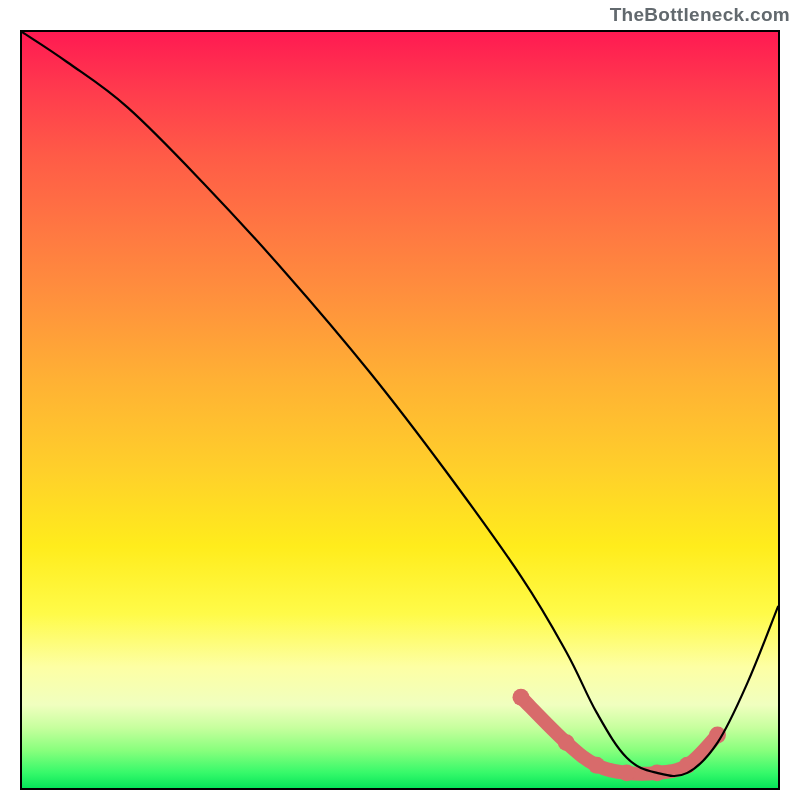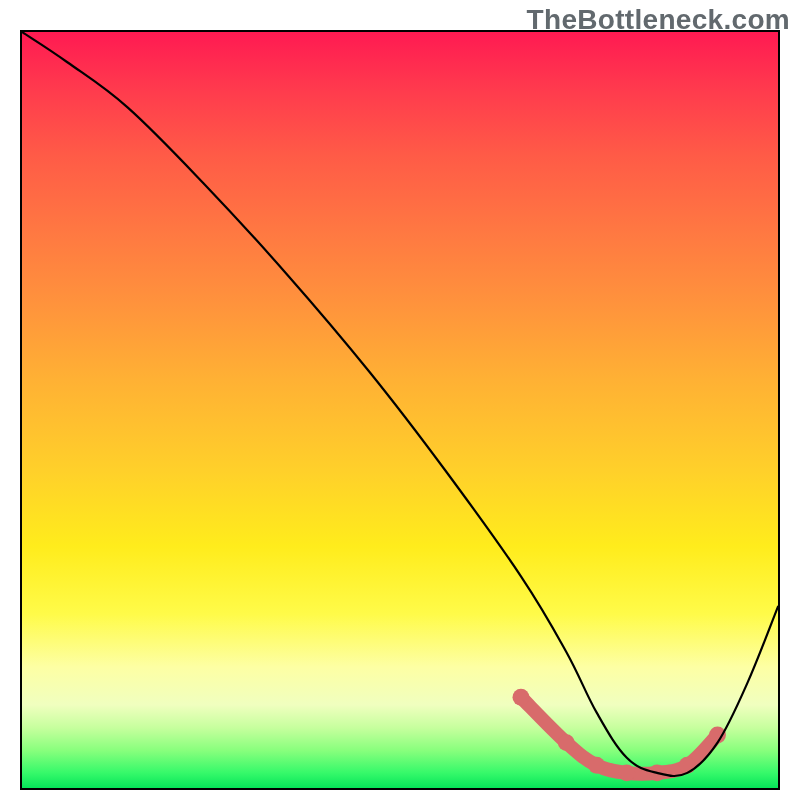--- a/index.html
+++ b/index.html
@@ -65,21 +65,21 @@
     stroke-linecap: round;
   }
   .dot {
     fill: #d86b6b;
   }
   .attribution {
     position: absolute;
     top: 4px;
     right: 10px;
     font-family: Arial, Helvetica, sans-serif;
-    font-size: 28px;
+    font-size: 19px;
     font-weight: 600;
     color: #62696e;
     letter-spacing: 0.3px;
   }
 </style>
 </head>
 <body>
 
 <div class="stage">
   <div class="attribution">TheBottleneck.com</div>

